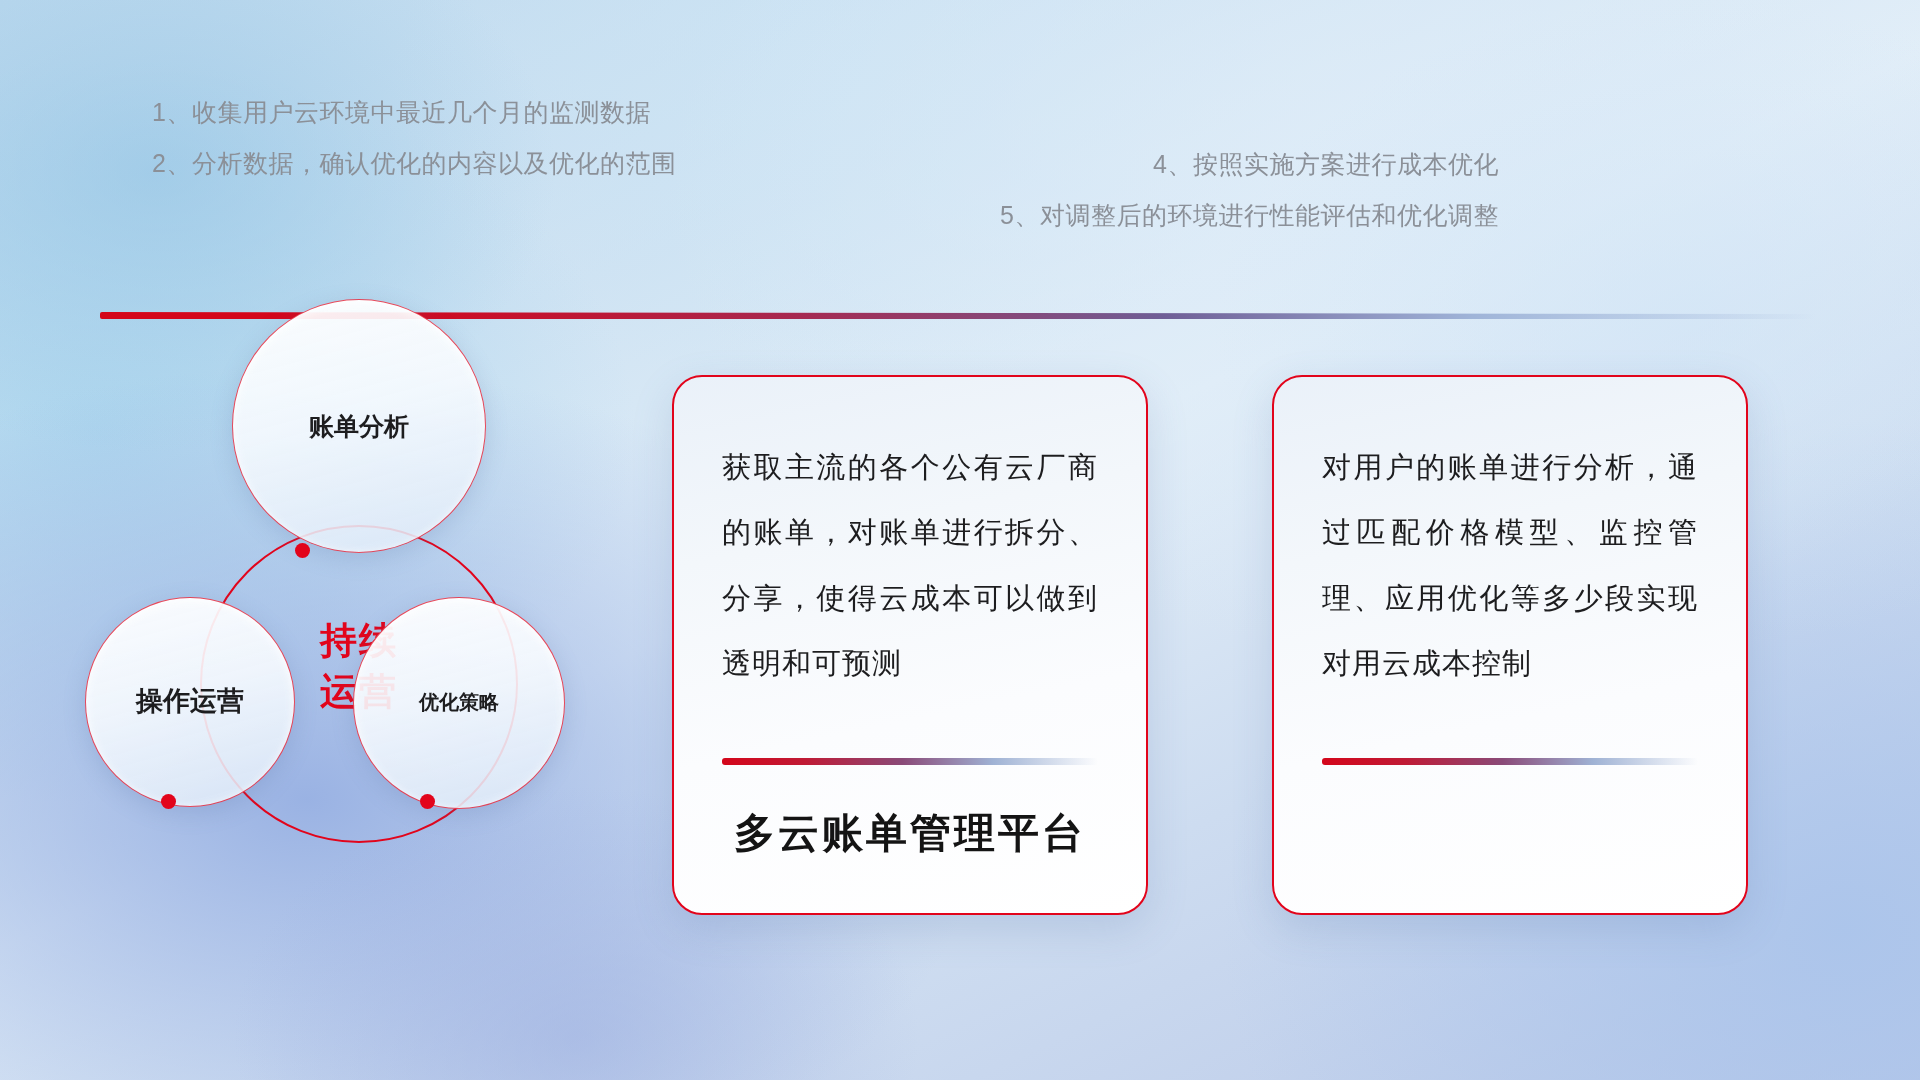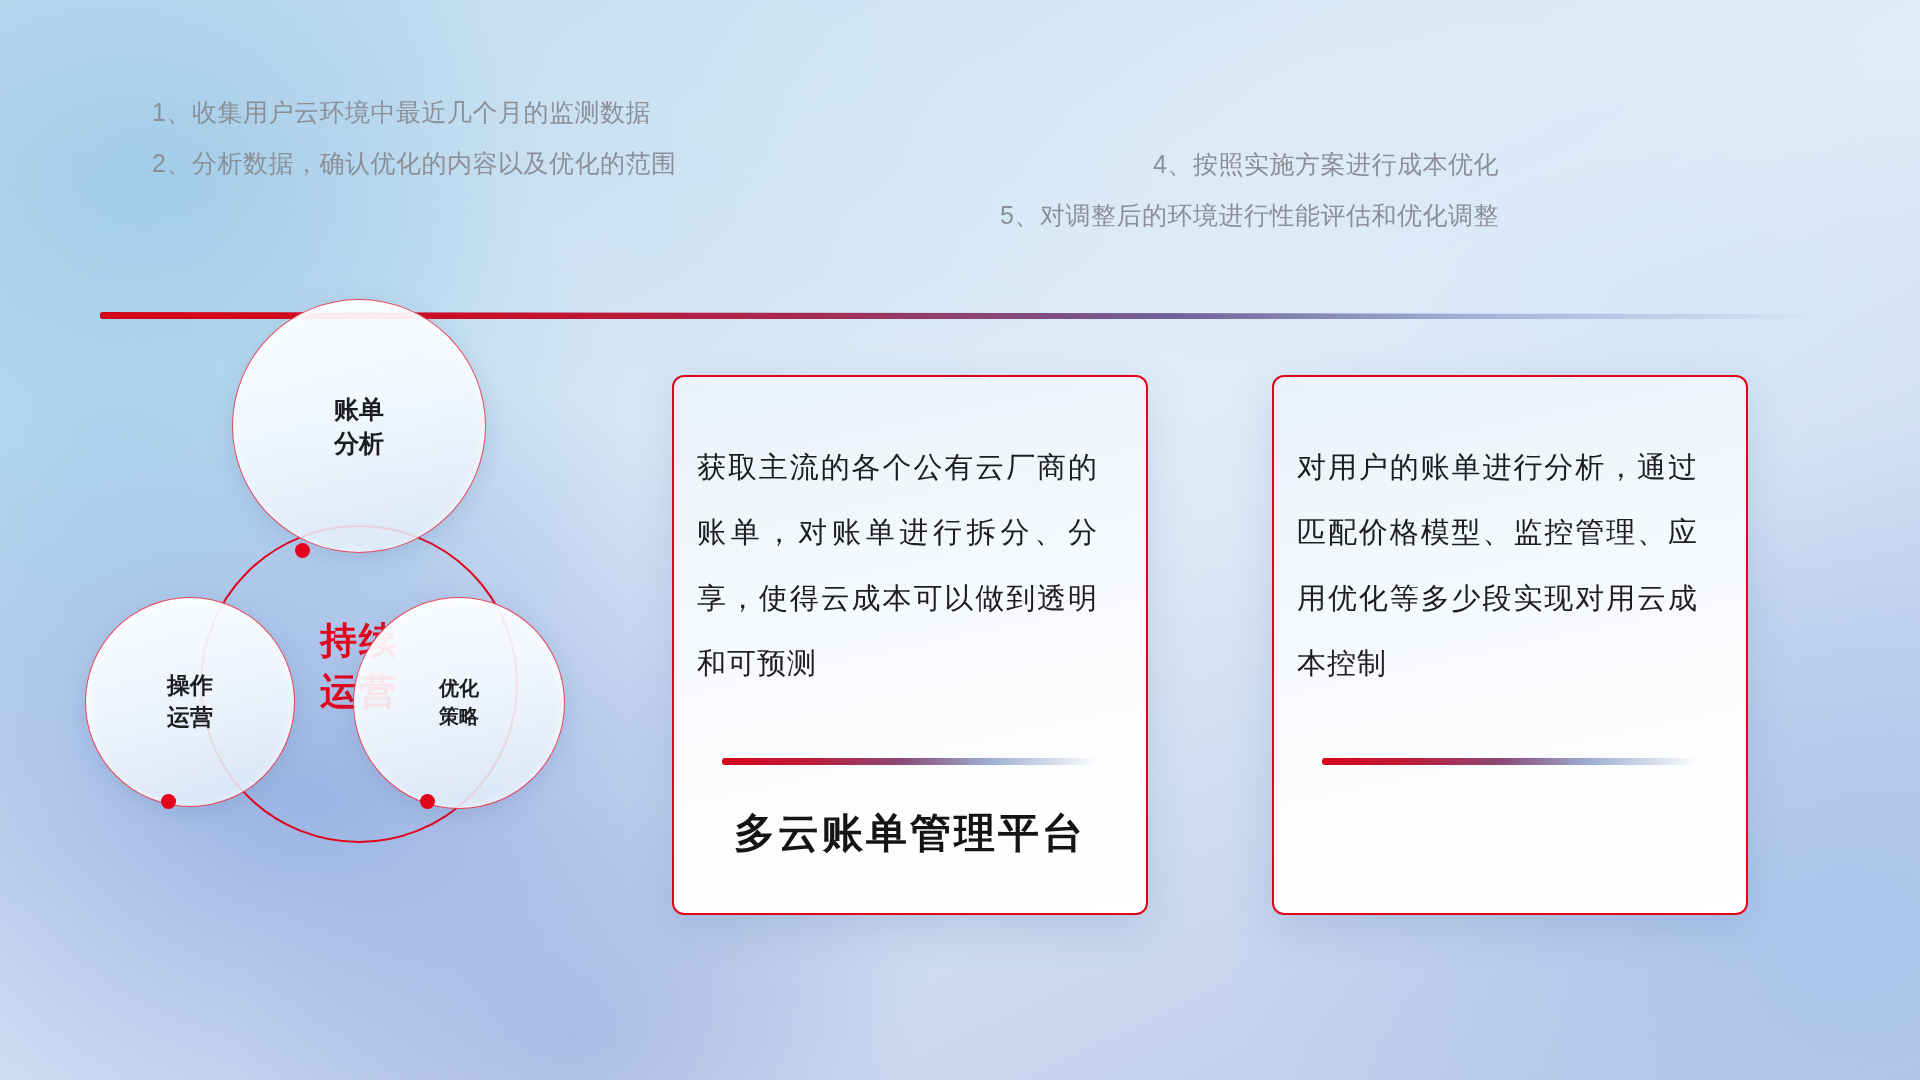--- a/index.html
+++ b/index.html
@@ -51,44 +51,44 @@
   .ring{position:absolute;border-radius:50%;box-sizing:border-box;}
   .ring-big{
     left:105px;top:180px;width:318px;height:318px;
     border:2.5px solid #e2041b;background:transparent;
   }
   .bubble{
     position:absolute;border-radius:50%;box-sizing:border-box;
     border:1.5px solid rgba(226,4,27,.72);
     background:linear-gradient(165deg,rgba(255,255,255,.94) 0%,rgba(246,250,254,.9) 45%,rgba(222,234,248,.86) 100%);
     box-shadow:0 6px 22px rgba(90,120,170,.22), inset 0 2px 10px rgba(255,255,255,.9);
-    display:flex;flex-direction:column;align-items:center;justify-content:center;
+    display:flex;align-items:center;justify-content:center;
     color:#1d1d1f;font-weight:700;font-size:25px;line-height:1.38;text-align:center;
   }
   #bubble-bill{left:137px;top:-46px;width:254px;height:254px;}
-  #bubble-ops{left:-10px;top:252px;width:210px;height:210px;font-size:23px;}
+  #bubble-ops{left:-10px;top:252px;width:210px;height:210px;font-size:27px;}
   #bubble-strategy{left:258px;top:252px;width:212px;height:212px;font-size:20px;}
   .dot{position:absolute;width:15px;height:15px;border-radius:50%;background:#e2041b;}
   #dot-top{left:200px;top:198px;}
   #dot-left{left:66px;top:449px;}
   #dot-right{left:325px;top:449px;}
   #venn-center{
     position:absolute;left:105px;top:270px;width:318px;
     text-align:center;color:#e2041b;font-weight:800;font-size:37px;line-height:1.38;
     letter-spacing:2px;
   }
 
   
   .card{
     position:absolute;top:375px;width:476px;height:540px;
-    box-sizing:border-box;border-radius:12px;
+    box-sizing:border-box;border-radius:30px;
     border:2px solid #e2041b;
     background:linear-gradient(168deg,#eaf1f9 0%,#f3f7fb 30%,#fbfcfe 62%,#ffffff 100%);
     box-shadow:0 14px 40px rgba(90,120,170,.2);
-    padding:58px 48px 0 23px;
+    padding:58px 48px 0 48px;
   }
   #card-1{left:672px;}
   #card-2{left:1272px;}
   .card-body{
     color:#1d1d1f;font-size:29px;line-height:2.25;letter-spacing:1px;text-align:justify;
   }
   .card-rule{
     position:absolute;left:48px;right:48px;bottom:148px;height:7px;border-radius:3px;
     background:linear-gradient(90deg,#d4061b 0%,#c01a35 22%,#8a4a78 48%,#9fb2d4 72%,rgba(205,219,238,0) 100%);
   }

